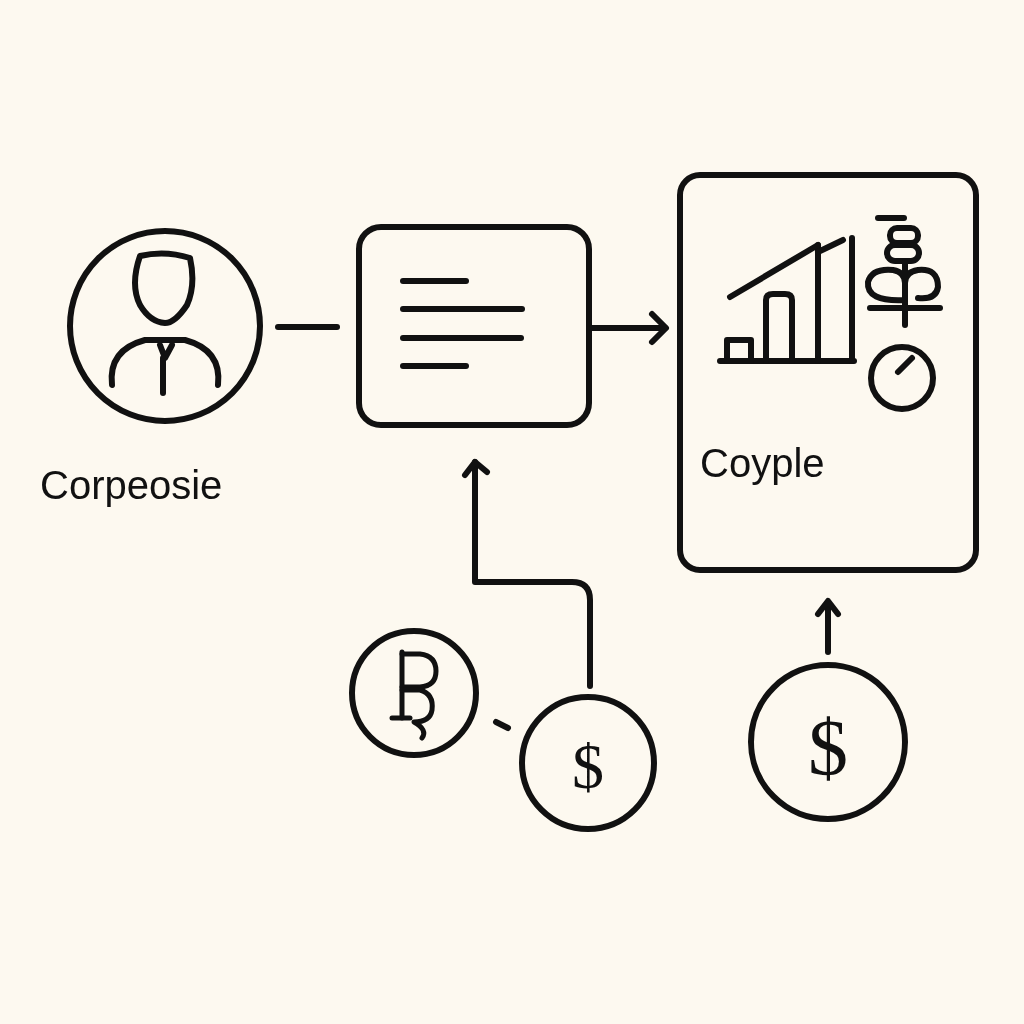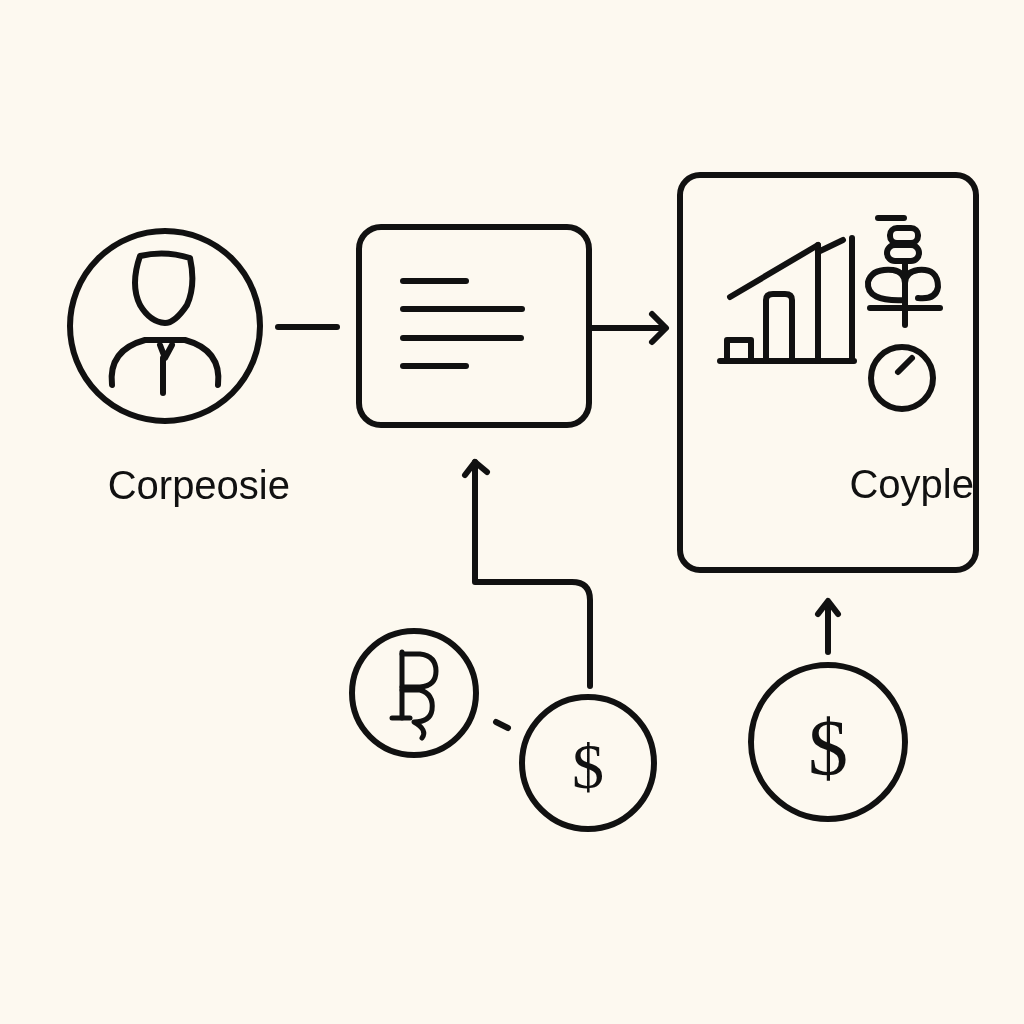--- a/index.html
+++ b/index.html
@@ -9,25 +9,25 @@
     position: relative; overflow: hidden;
     font-family: "Liberation Sans", sans-serif;
   }
   svg.diagram { position: absolute; left: 0; top: 0; }
   .label {
     position: absolute;
     color: #111;
     font-family: "Liberation Sans", sans-serif;
     font-size: 40px;
     line-height: 46px;
-    text-align: right;
+    text-align: left;
     white-space: nowrap;
   }
   #label-left { left: 40px; top: 462px; width: 250px; }
-  #label-right { left: 724px; top: 440px; width: 250px; margin-top: 21px; }
+  #label-right { left: 700px; top: 440px; width: 250px; }
 </style>
 </head>
 <body>
 
 <svg class="diagram" width="1024" height="1024" viewBox="0 0 1024 1024" fill="none" stroke="#111" stroke-width="6" stroke-linecap="round" stroke-linejoin="round">
 
   <g>
     <circle cx="165" cy="326" r="95"></circle>
     <g stroke-width="6">
       <path d="M140 256 Q165 250 190 258 Q196 285 187 305 Q175 323 165 323 Q150 322 140 305 Q130 285 140 256 Z"></path>

